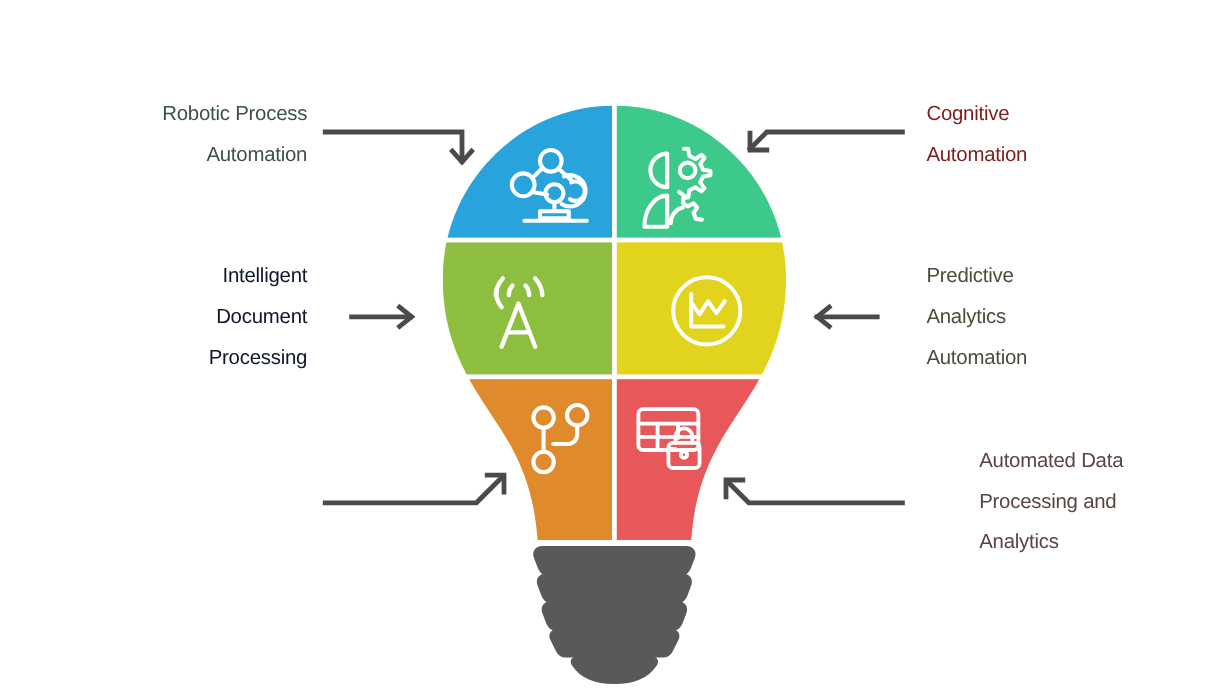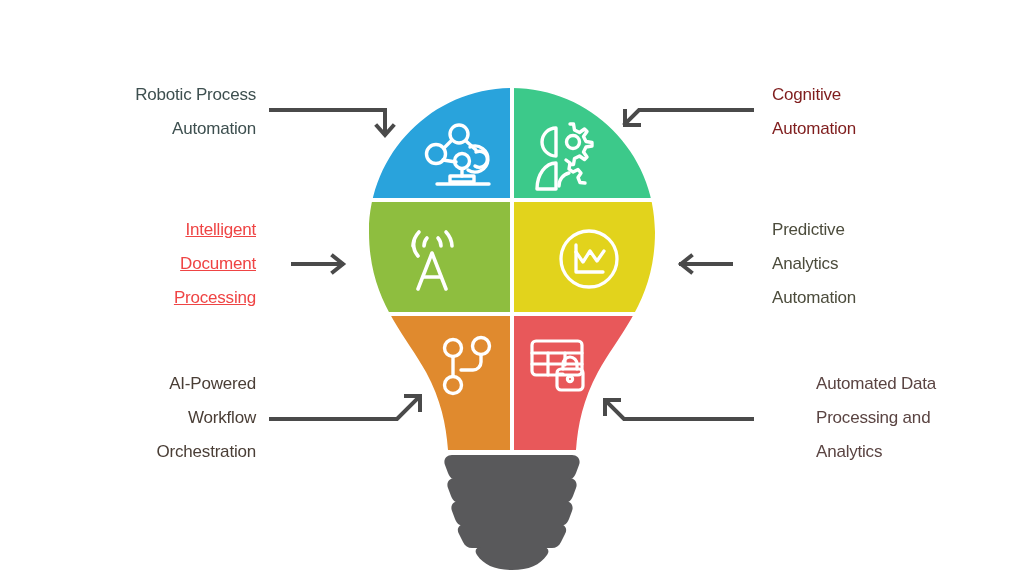--- a/index.html
+++ b/index.html
@@ -157,26 +157,23 @@
 
       <g>
         <path d="M752,419 L624,419 L606,401"></path>
         <path d="M605,414 L605,400 L619,400"></path>
       </g>
     </g>
   </svg>
 
   <div class="label left" id="lbl-0" style="color: rgb(61, 79, 79);">Robotic Process
 Automation</div>
-  <div class="label left" id="lbl-1" style="color: #ef4444; text-decoration: underline;">Intelligent
+  <div class="label left" id="lbl-1" style="color: #0f172a;">Intelligent
 Document
 Processing</div>
-  <div class="label left" id="lbl-2" style="color: rgb(74, 62, 54);">AI-Powered
-Workflow
-Orchestration</div>
 
   <div class="label right" id="lbl-3" style="color: #7f1d1d;">Cognitive
 Automation</div>
   <div class="label right" id="lbl-4" style="color: rgb(76, 76, 60);">Predictive
 Analytics
 Automation</div>
   <div class="label right" id="lbl-5" style="color: rgb(90, 68, 66);">Automated Data
 Processing and
 Analytics</div>
 

